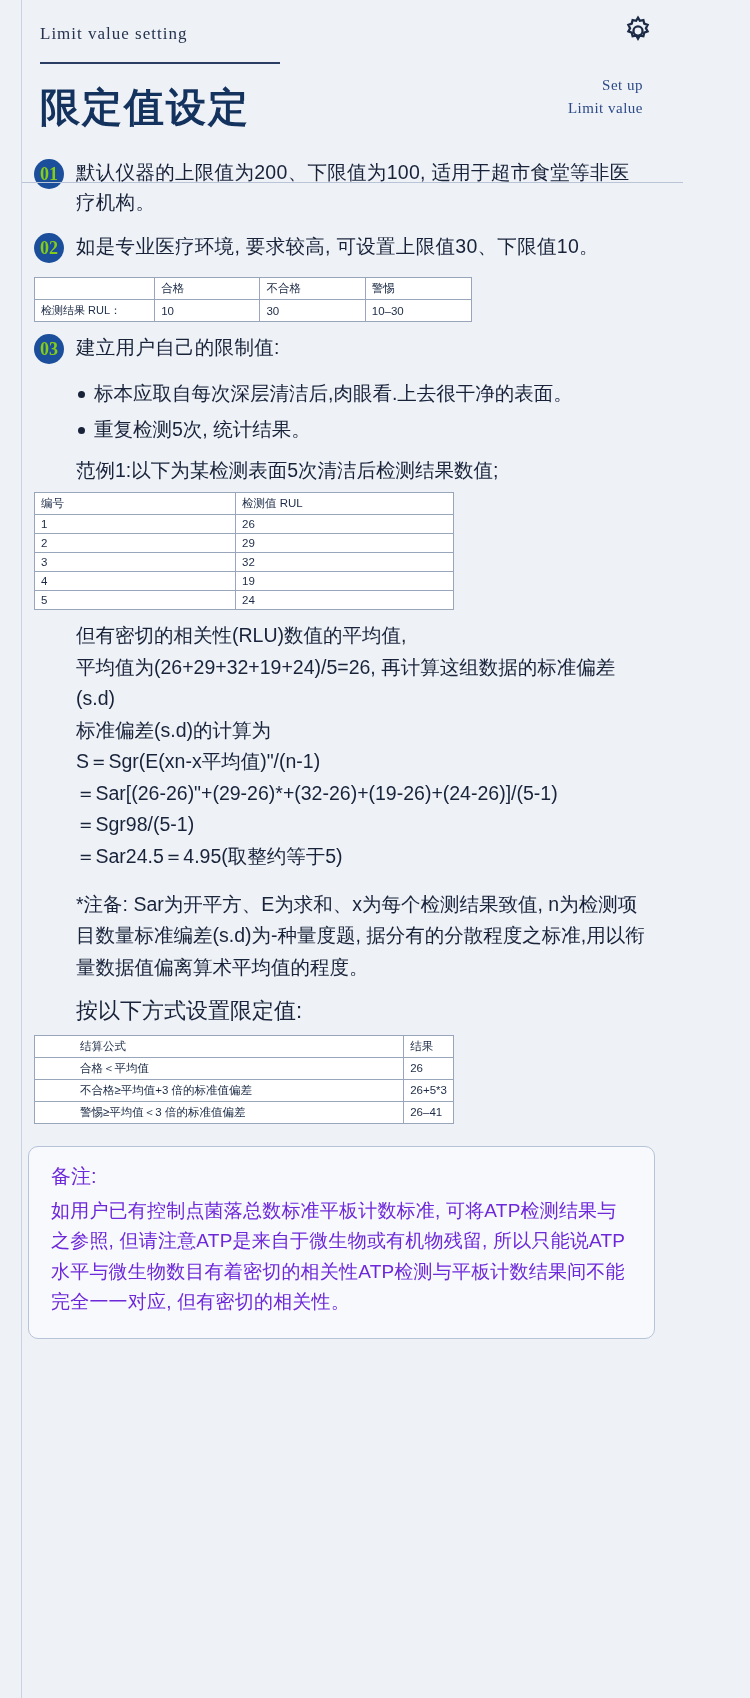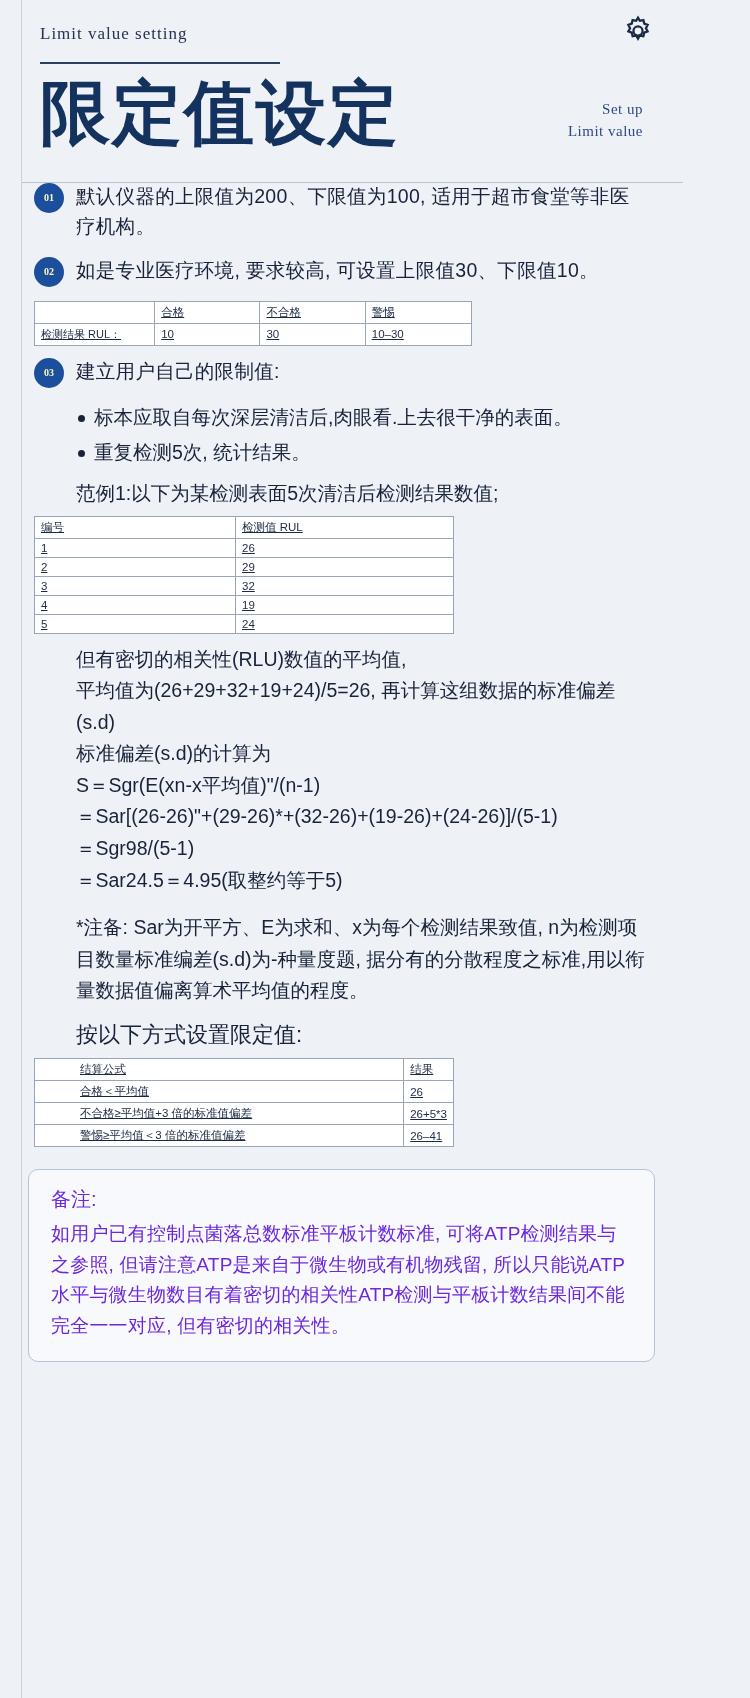--- a/index.html
+++ b/index.html
@@ -52,21 +52,21 @@
   }
   .title-row {
     display: flex;
     align-items: flex-end;
     justify-content: space-between;
     padding: 10px 0 0 0;
   }
   .big-title {
     font-family: "Liberation Serif", serif;
     font-weight: bold;
-    font-size: 70px;
+    font-size: 40px;
     line-height: 1.15;
     color: #14325e;
     letter-spacing: 2px;
   }
   .title-en {
     text-align: right;
     font-family: Liberation Serif, serif;
     font-size: 15px;
     line-height: 1.5;
     color: #2c4a86;
@@ -90,44 +90,43 @@
     display: flex;
     align-items: flex-start;
     margin-bottom: 14px;
   }
   .num {
     flex: 0 0 auto;
     width: 30px;
     height: 30px;
     border-radius: 50%;
     background: #1b4f9c;
-    color: #fef9c3;
+    color: #84cc16;
     font-family: "Liberation Serif", serif;
-    font-size: 10px;
+    font-size: 18px;
     font-weight: bold;
     display: flex;
     align-items: center;
     justify-content: center;
     margin-right: 12px;
     margin-top: 2px;
   }
   .item-text {
     font-size: 19.5px;
     line-height: 1.55;
     color: #18233a;
     letter-spacing: .3px;
   }
 
   table.data {
     border-collapse: collapse;
     background: #fff;
     font-size: 11.5px;
     color: #1b2a45;
     margin: 6px 0 10px 0;
-    text-decoration: underline;
   }
   table.data td, table.data th {
     border: 1px solid #98a5bb;
     padding: 3px 6px;
     text-align: left;
     font-weight: normal;
     vertical-align: middle;
   }
 
   .t1 { width: 438px; margin-left: 50px; }

